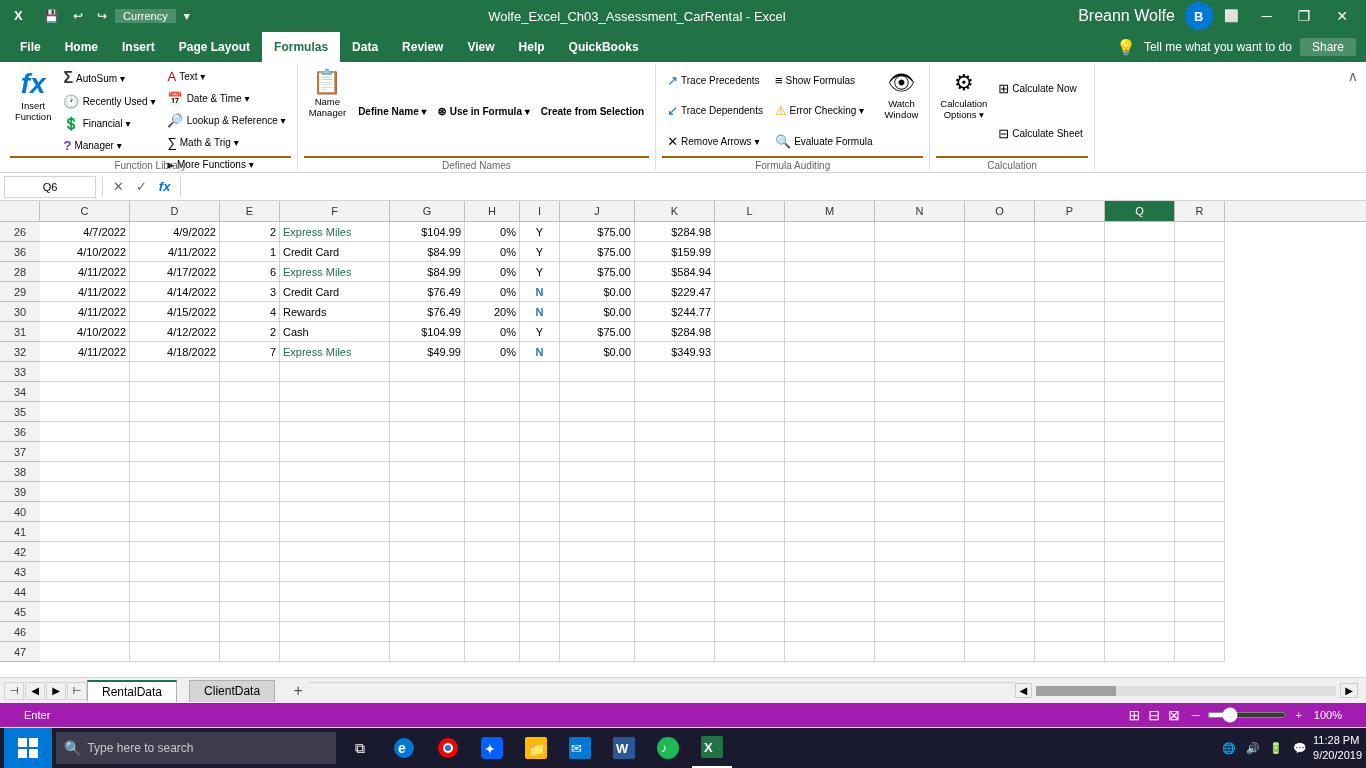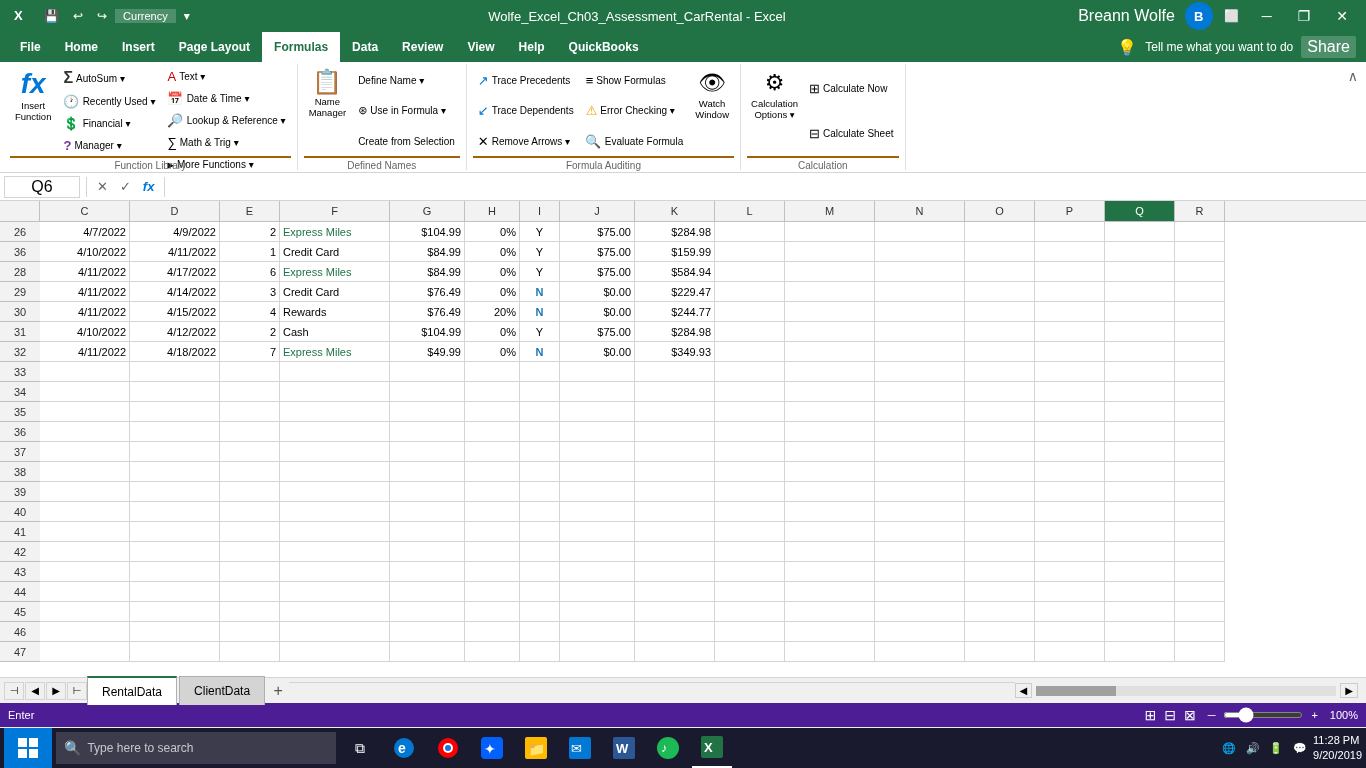--- a/index.html
+++ b/index.html
@@ -34,21 +34,21 @@
     .ribbon-group-buttons { display: flex; align-items: flex-start; flex: 1; gap: 2px; }
     .ribbon-group-label { font-size: 10px; color: #666; text-align: center; padding-top: 2px; border-top: 2px solid #a16207; margin-top: auto; }
 
     .rbtn-large { display: flex; flex-direction: column; align-items: center; justify-content: flex-start; cursor: pointer; padding: 3px 4px; min-width: 40px; border: 1px solid transparent; border-radius: 2px; font-size: 10px; text-align: center; gap: 2px; }
     .rbtn-large .icon { font-size: 22px; line-height: 1; }
     .rbtn-stack-item { display: flex; align-items: center; gap: 3px; cursor: pointer; padding: 2px 4px; border: 1px solid transparent; border-radius: 2px; font-size: 10px; white-space: nowrap; }
     .rbtn-stack-item .icon { font-size: 13px; }
 
     
     #formula-bar { display: flex; align-items: center; height: 28px; background: white; border-bottom: 1px solid #d4d4d4; padding: 0 4px; gap: 4px; }
-    #name-box { width: 76px; height: 22px; border: 1px solid #d4d4d4; font-size: 16px; padding: 0 4px; text-align: center; }
+    #name-box { width: 92px; height: 22px; border: 1px solid #d4d4d4; font-size: 11px; padding: 0 4px; text-align: center; }
     .fbar-sep { width: 1px; height: 20px; background: #d4d4d4; margin: 0 2px; }
     .fbar-btn { background: none; border: none; cursor: pointer; font-size: 13px; padding: 2px 4px; color: #666; }
     #formula-input { flex: 1; height: 22px; border: none; font-size: 12px; padding: 0 4px; outline: none; }
 
     
     #sheet-area { display: flex; flex-direction: column; background: white; overflow: hidden; }
     #col-headers { display: flex; background: #f2f2f2; border-bottom: 1px solid #c0c0c0; }
     .corner-cell { width: 40px; min-width: 40px; height: 20px; border-right: 1px solid #c0c0c0; background: #f2f2f2; }
     .col-header { height: 20px; border-right: 1px solid #c0c0c0; display: flex; align-items: center; justify-content: center; font-size: 11px; color: #333; background: #f2f2f2; font-weight: 500; cursor: pointer; }
     .col-header.selected { background: #217346; color: white; }
@@ -60,27 +60,27 @@
     #grid { overflow: hidden; }
     .grid-row { display: flex; height: 20px; }
     .grid-cell { height: 20px; border-right: 1px solid #d4d4d4; border-bottom: 1px solid #d4d4d4; font-size: 11px; display: flex; align-items: center; padding: 0 3px; overflow: hidden; white-space: nowrap; cursor: cell; }
     .grid-cell.text-right { justify-content: flex-end; }
     .grid-cell.text-center { justify-content: center; }
     .grid-cell.express { color: #217346; font-weight: 500; }
 
     
     #sheet-tabs-bar { display: flex; align-items: center; height: 26px; background: #f0f0f0; border-top: 1px solid #d4d4d4; padding-left: 4px; gap: 0; }
     .tab-nav-btn { background: none; border: 1px solid #d4d4d4; width: 20px; height: 18px; font-size: 10px; cursor: pointer; display: flex; align-items: center; justify-content: center; }
-    .sheet-tab { padding: 2px 14px; background: #d4d4d4; border: 1px solid #b0b0b0; border-bottom: none; font-size: 12px; cursor: pointer; height: 29px; display: flex; align-items: center; margin-right: 2px; }
+    .sheet-tab { padding: 2px 14px; background: #d4d4d4; border: 1px solid #b0b0b0; border-bottom: none; font-size: 12px; cursor: pointer; height: 22px; display: flex; align-items: center; margin-right: 12px; }
     .sheet-tab.active { background: white; border-top: 2px solid #217346; font-weight: 500; }
     .add-sheet-btn { width: 22px; height: 22px; display: flex; align-items: center; justify-content: center; cursor: pointer; font-size: 16px; color: #555; }
     .scroll-tabs { display: flex; align-items: center; gap: 1px; }
 
     
-    #statusbar { display: flex; align-items: center; justify-content: space-between; height: 24px; background: #4c1d95; color: white; padding: 0 8px; font-size: 11px; }
+    #statusbar { display: flex; align-items: center; justify-content: space-between; height: 24px; background: #a21caf; color: white; padding: 0 24px; font-size: 11px; }
     #statusbar-right { display: flex; align-items: center; gap: 8px; }
     .status-view-btn { background: none; border: none; color: white; cursor: pointer; font-size: 14px; }
 
     
     #taskbar { display: flex; align-items: center; height: 40px; background: #1a1a2e; color: white; padding: 0 4px; gap: 4px; position: fixed; bottom: 0; width: 1366px; }
     .tb-start { background: #0078d7; border: none; color: white; width: 48px; height: 40px; cursor: pointer; display: flex; align-items: center; justify-content: center; }
     .tb-search { display: flex; align-items: center; background: rgba(255,255,255,0.15); border: none; height: 32px; padding: 0 8px; gap: 6px; flex: 0 0 280px; cursor: pointer; }
     .tb-search input { background: none; border: none; color: white; font-size: 12px; outline: none; flex: 1; }
     .tb-search input::placeholder { color: rgba(255,255,255,0.7); }
     .tb-icon { width: 40px; height: 40px; display: flex; align-items: center; justify-content: center; cursor: pointer; font-size: 18px; }
@@ -148,21 +148,21 @@
     <div class="rtab">Page Layout</div>
     <div class="rtab active">Formulas</div>
     <div class="rtab">Data</div>
     <div class="rtab">Review</div>
     <div class="rtab">View</div>
     <div class="rtab">Help</div>
     <div class="rtab">QuickBooks</div>
     <div style="margin-left:auto;display:flex;align-items:center;gap:8px;padding-right:10px;">
       <span style="font-size:16px;color:white;cursor:pointer;">💡</span>
       <span style="font-size:12px;color:white;">Tell me what you want to do</span>
-      <button class="title-btn" style="font-size:16px;background:rgba(255,255,255,0.2);padding:2px 6px;border-radius:2px;">Share</button>
+      <button class="title-btn" style="font-size:12px;background:rgba(255,255,255,0.2);padding:2px 12px;border-radius:2px;">Share</button>
     </div>
   </div>
 
   <div id="ribbon-content">
 
     <div class="ribbon-group">
       <div class="ribbon-group-buttons">
 
         <div class="rbtn-large" style="max-width:50px;">
           <div class="icon" style="font-size:28px;color:#0078d7;font-weight:bold;font-style:italic;">fx</div>
@@ -212,21 +212,21 @@
       </div>
       <div class="ribbon-group-label">Function Library</div>
     </div>
 
     <div class="ribbon-group">
       <div class="ribbon-group-buttons">
         <div class="rbtn-large" style="max-width:55px;">
           <div style="font-size:24px;line-height:1;">📋</div>
           <span style="font-size:9.5px;line-height:1.2;">Name<br>Manager</span>
         </div>
-        <div style="display:flex;flex-direction:column;justify-content:space-around;height:90px;gap:1px;">
+        <div style="display:flex;flex-direction:row;justify-content:space-around;height:90px;gap:1px;font-weight:bold;">
           <div class="rbtn-stack-item">
             <span>Define Name ▾</span>
           </div>
           <div class="rbtn-stack-item">
             <span style="font-size:11px;">⊛</span>
             <span>Use in Formula ▾</span>
           </div>
           <div class="rbtn-stack-item">
             <span>Create from Selection</span>
           </div>

